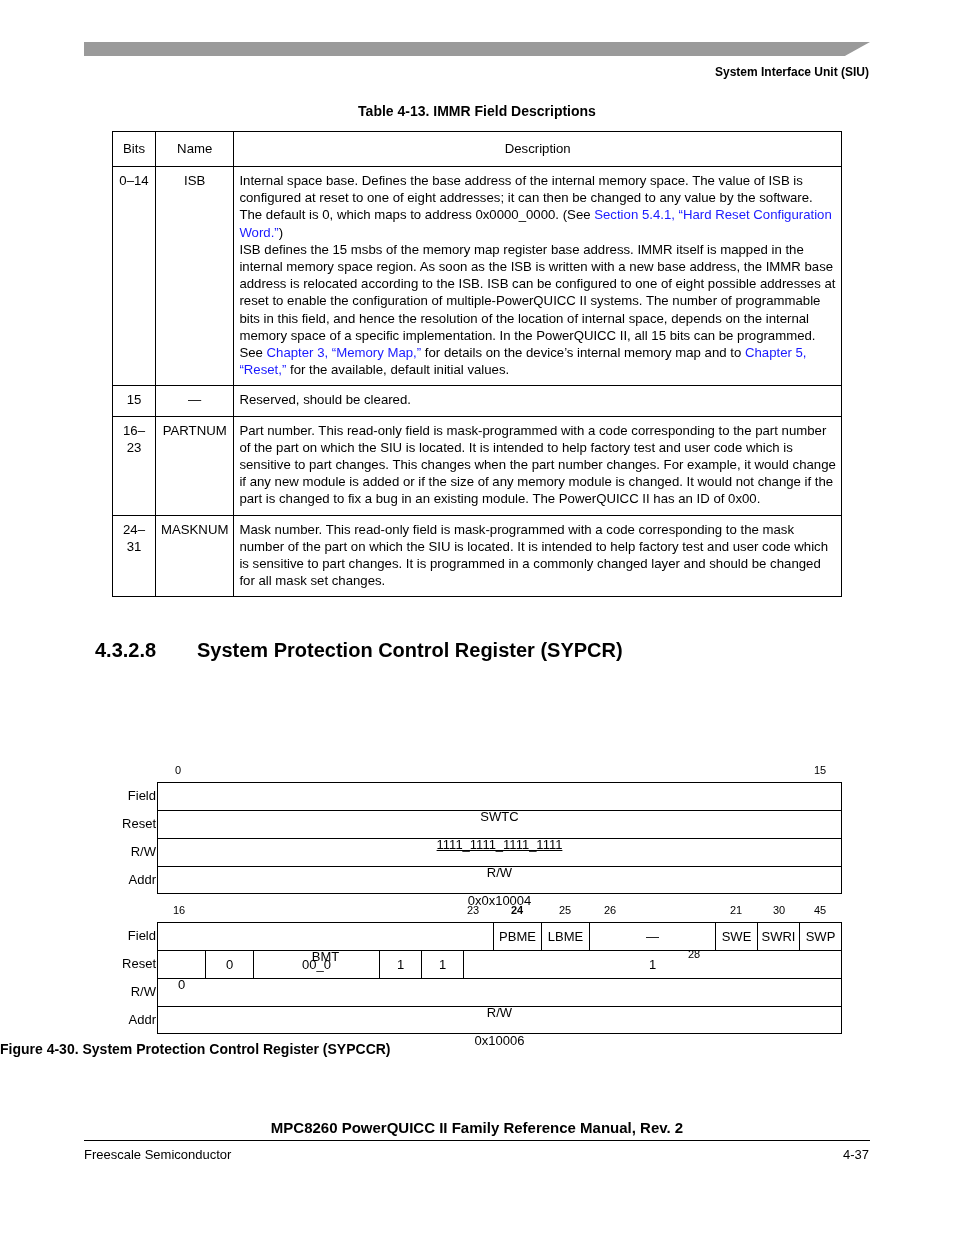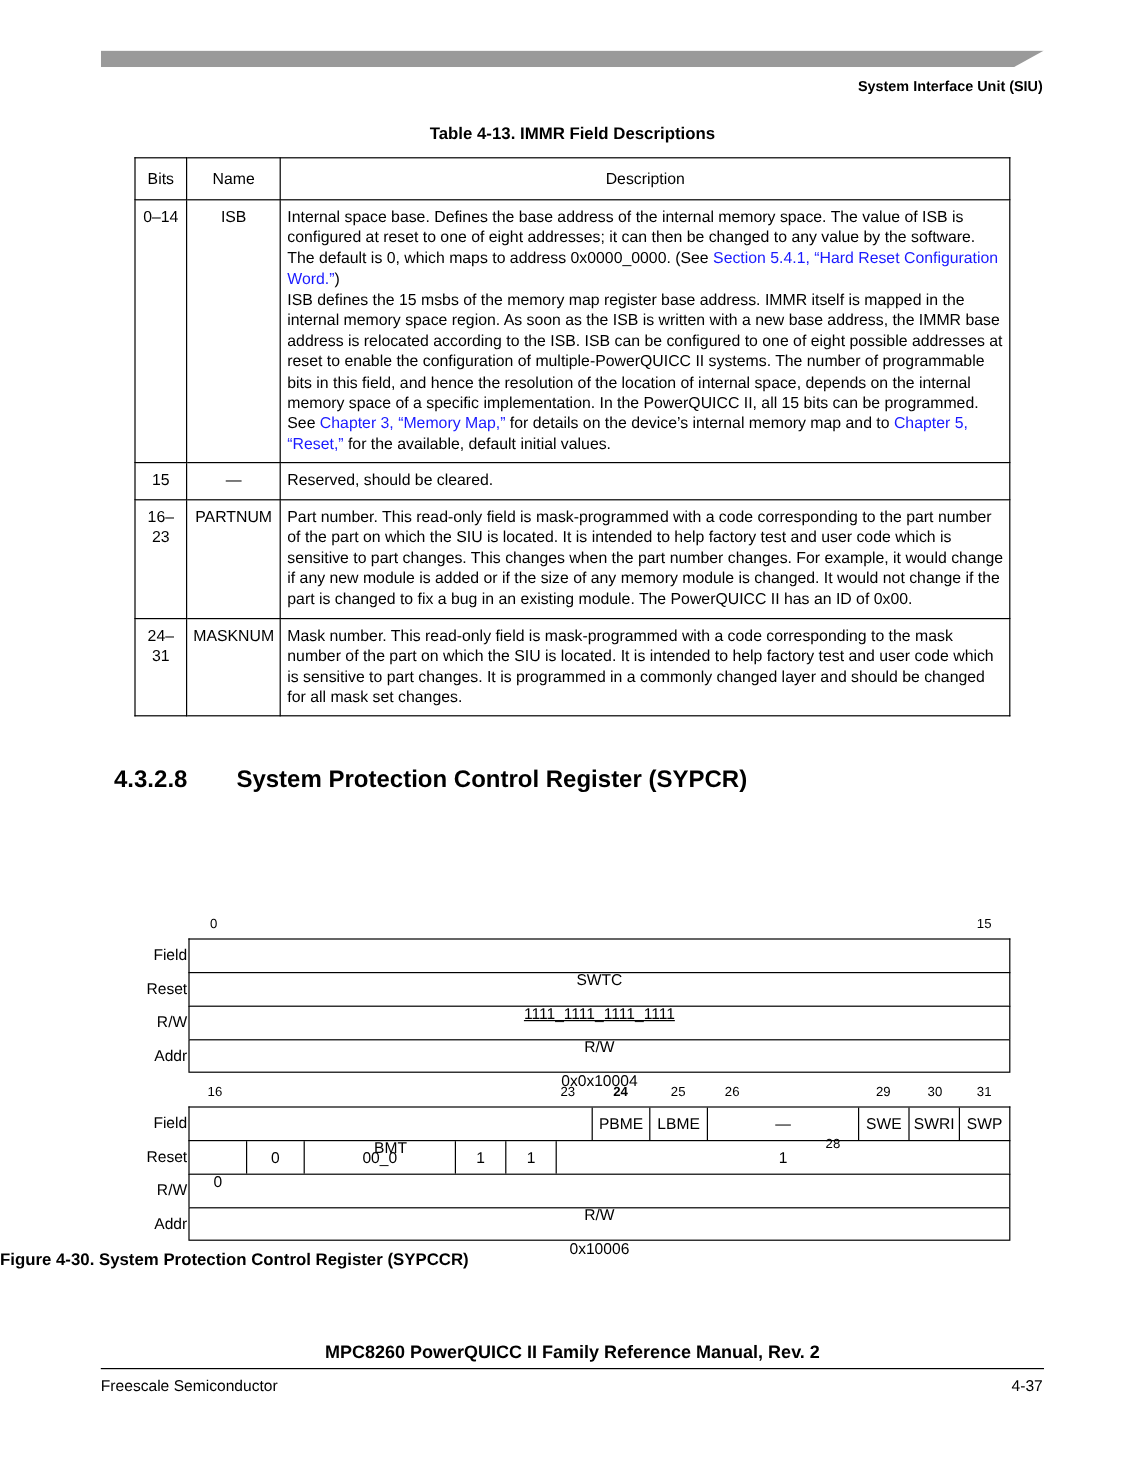--- a/index.html
+++ b/index.html
@@ -116,23 +116,23 @@
 </div>
 
 <div class="reg" style="top:900px; width:730px;">
   <div class="bits">
     <span style="left:61px;">16</span>
     <span style="left:355px;">23</span>
     <span style="left:399px;font-weight:bold;">24</span>
     <span style="left:447px;">25</span>
     <span style="left:492px;">26</span>
     <span style="left:576px;margin-top:44px;">28</span>
-    <span style="left:618px;">29</span>
+    <span style="left:618px;">21</span>
     <span style="left:661px;">30</span>
-    <span style="left:702px;">31</span>
+    <span style="left:702px;">45</span>
   </div>
   <div class="row">
     <div class="lbl">Field</div>
     <div class="cells">
       <div class="cell" style="width:335px;">BMT</div>
       <div class="cell" style="width:47px;">PBME</div>
       <div class="cell" style="width:47px;">LBME</div>
       <div class="cell" style="width:125px;">—</div>
       <div class="cell" style="width:41px;">SWE</div>
       <div class="cell" style="width:41px;">SWRI</div>

